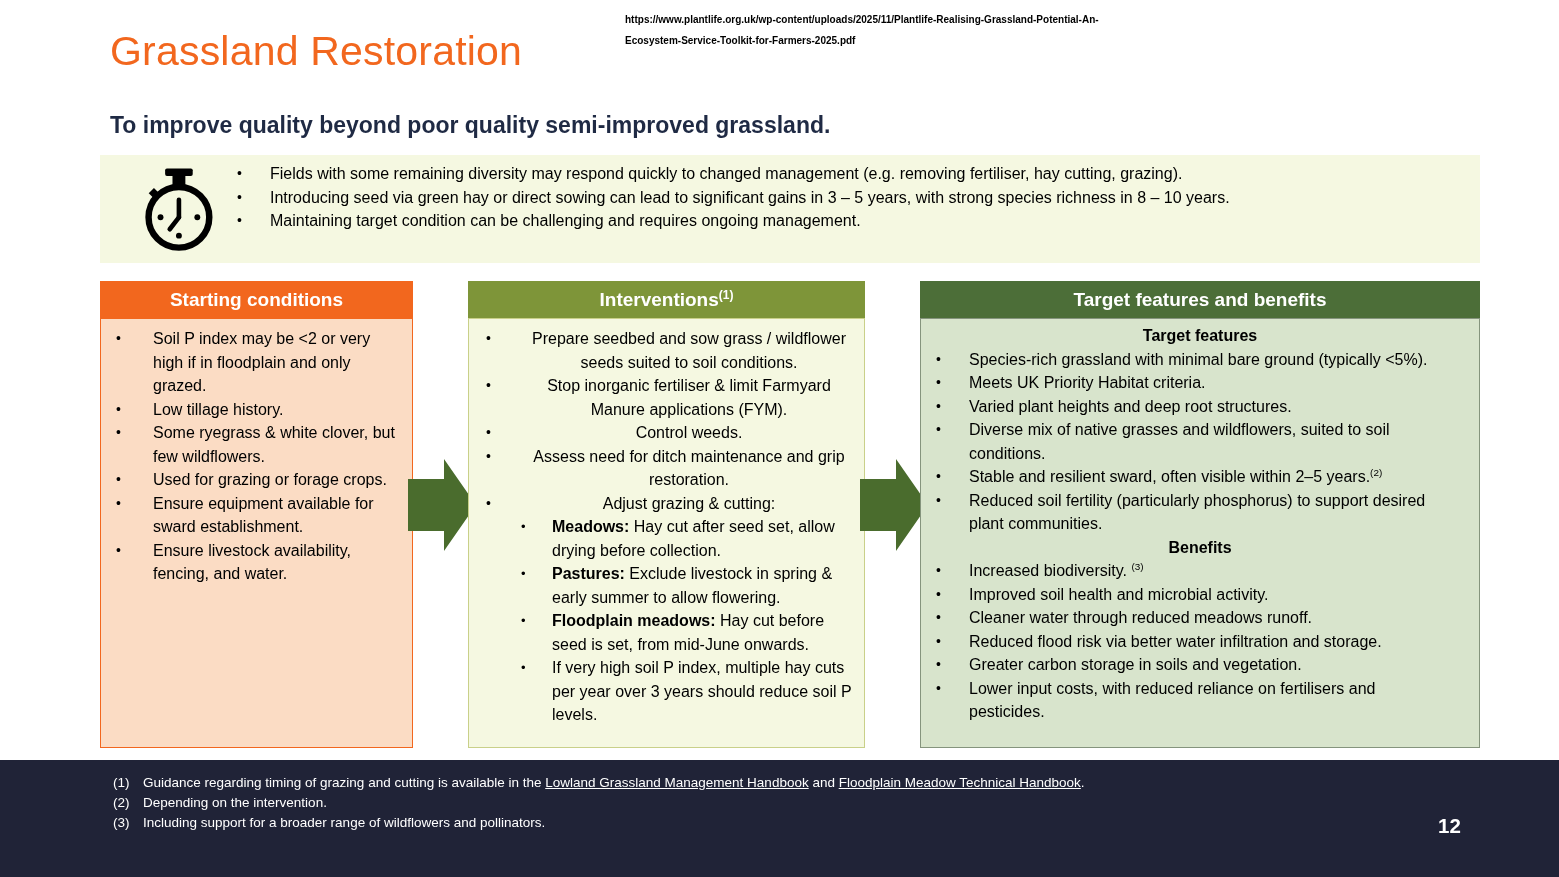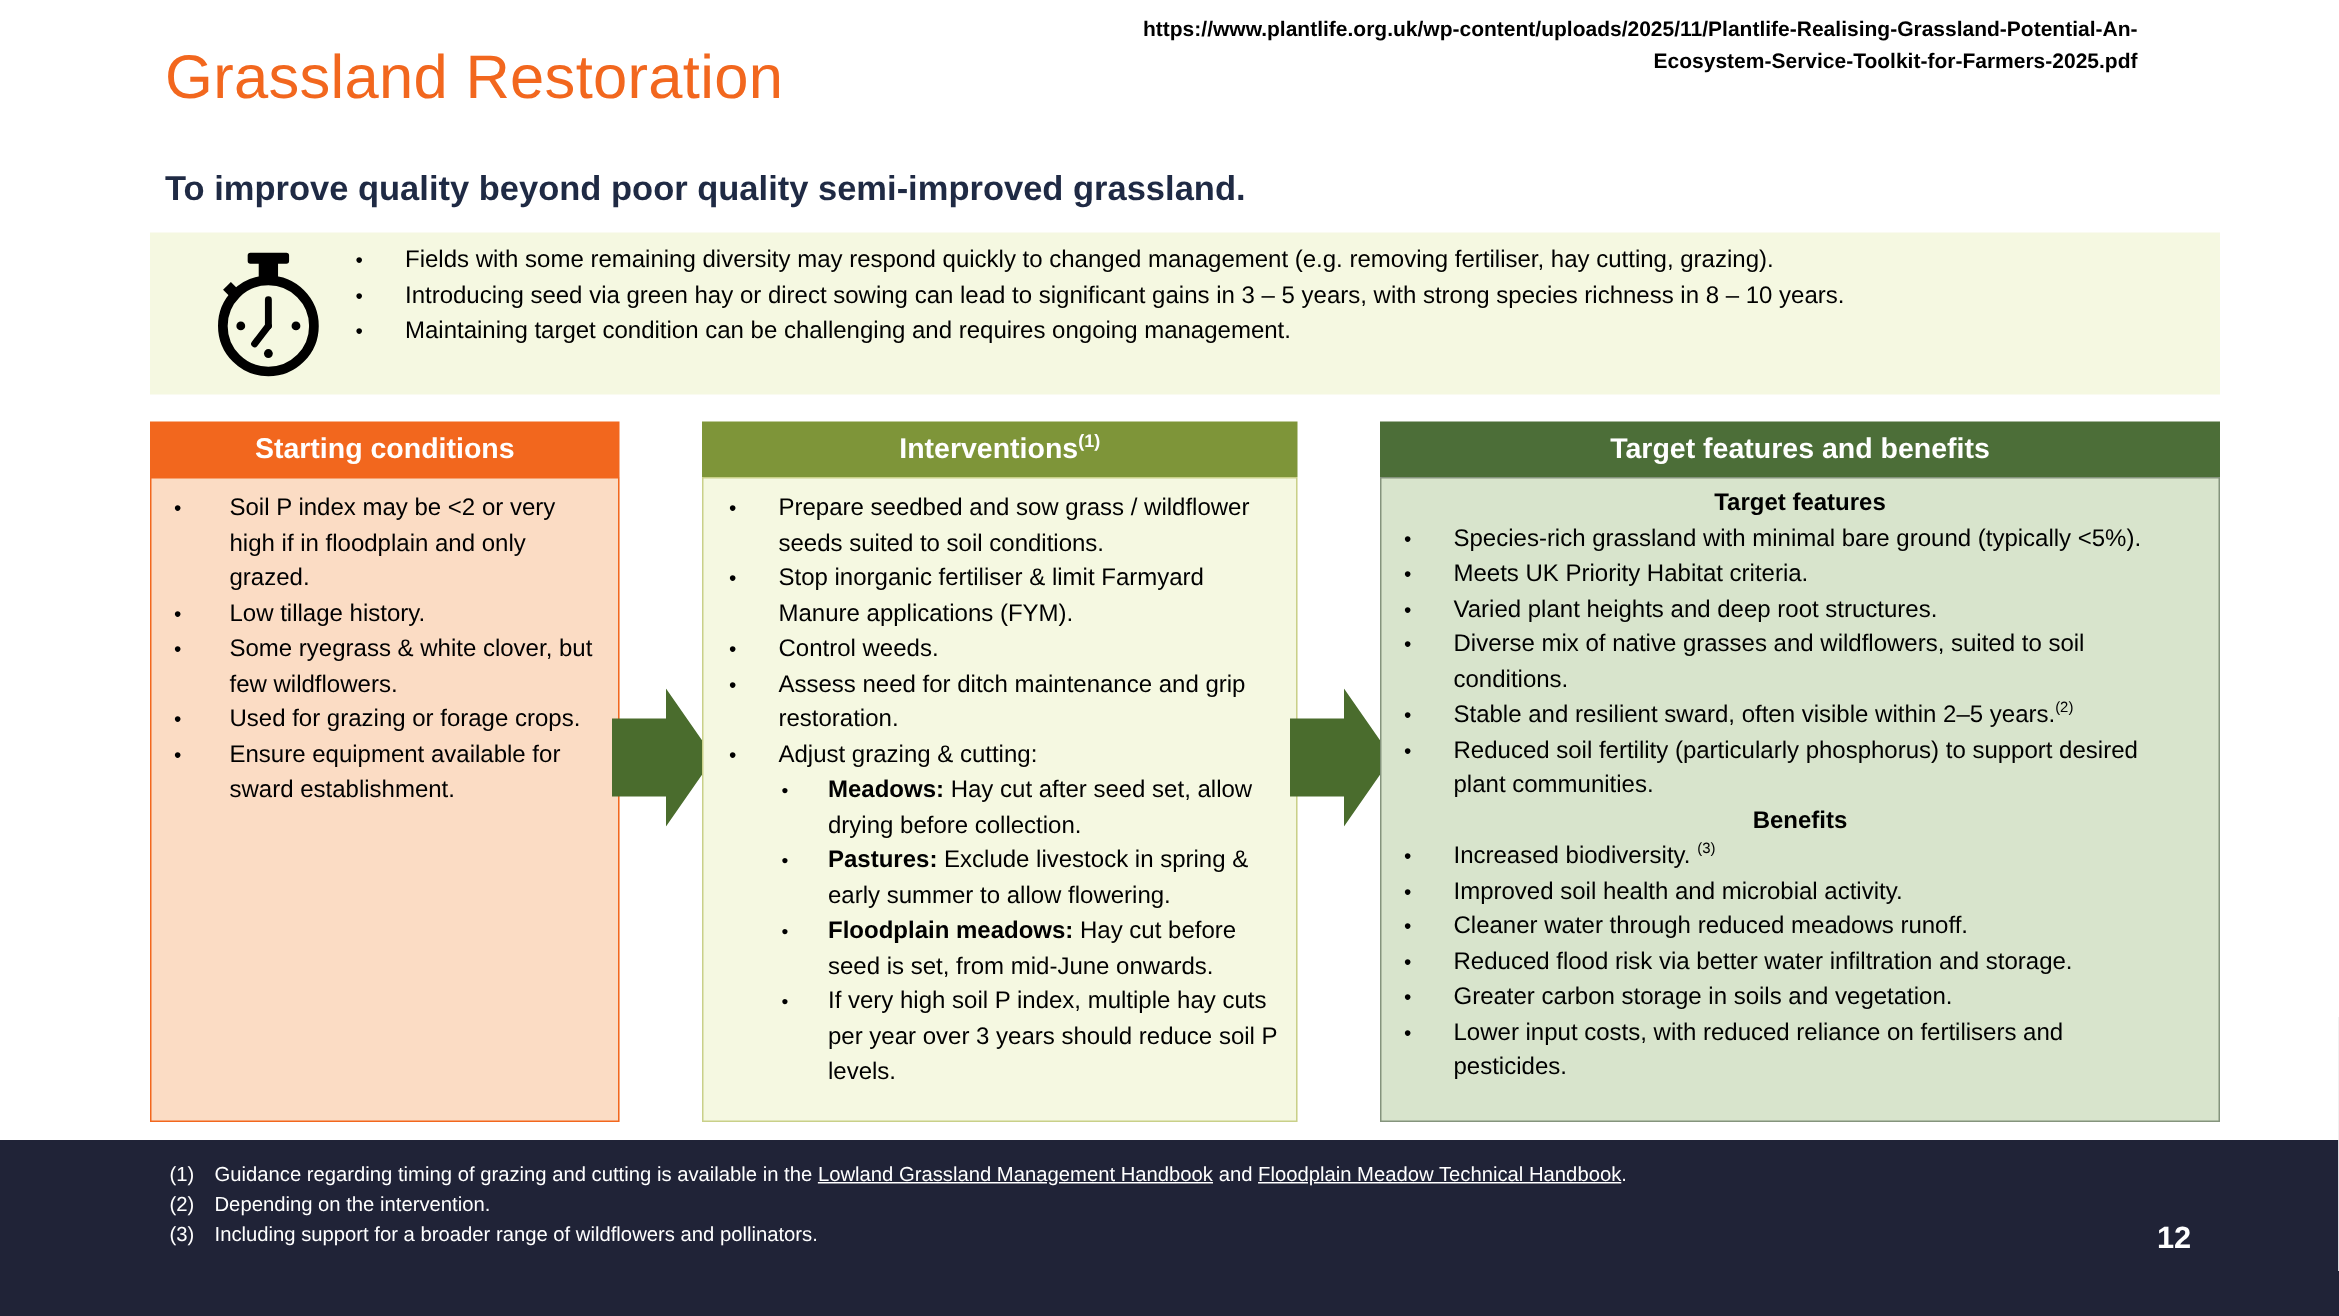--- a/index.html
+++ b/index.html
@@ -1,22 +1,22 @@
 <!DOCTYPE html>
 <html style="--orange: #F2671E; --peach: #FBDCC4; --olive: #7E9539; --cream: #F5F8E1; --green-dark: #4C6E38; --green-light: #D8E4CC; --navy: #202337; --text-navy: #1F2A44; --arrow: #4A6C2D;"><head>
 <meta charset="utf-8">
 <style>
   html,body{margin:0;padding:0;background:#e8e8e8;}
   .slide{
     position:relative; width:1559px; height:877px; background:#ffffff;
     font-family:"Liberation Sans",sans-serif; color:#111; overflow:hidden;
   }
   
-  .src-url{position:absolute; left:625px; top:9px; width:800px; text-align:right;
-    font-size:14px; font-weight:bold; line-height:21px; color:#000;}
+  .src-url{position:absolute; left:625px; top:9px; width:800px; text-align:left;
+    font-size:10px; font-weight:bold; line-height:21px; color:#000;}
   
   .title{position:absolute; left:110px; top:28px; margin:0; font-size:41px;
     font-weight:500; color:var(--orange,#F2671E); letter-spacing:.2px;}
   .subtitle{position:absolute; left:110px; top:112px; margin:0; font-size:23px;
     font-weight:bold; color:var(--text-navy,#1F2A44);}
   
   .timing-box{position:absolute; left:100px; top:155px; width:1380px; height:108px;
     background:var(--cream,#F5F8E1);}
   .stopwatch{position:absolute; left:32px; top:8px; width:92px; height:92px;}
   .timing-list{position:absolute; left:135px; top:7px; width:1230px; margin:0; padding:0;
@@ -35,21 +35,21 @@
   .head3{background:var(--green-dark,#4C6E38);}
   .colhead sup{font-size:12px;}
   .colbody{height:430px; box-sizing:border-box; margin:0; padding:8px 0 0 0;
     font-size:16px; line-height:23.5px; color:#000;}
   .body1{background:var(--peach,#FBDCC4); border:1px solid var(--orange,#F2671E);}
   .body2{background:var(--cream,#F5F8E1); border:1px solid #c9d089;}
   .body3{background:var(--green-light,#D8E4CC); border:1px solid #85947d; padding-top:5px;}
   .colbody ul{margin:0; padding:0; list-style:none;}
   .body1 li{position:relative; padding-left:52px; padding-right:8px;}
   .body1 li::before{content:"\2022"; position:absolute; left:15px; font-size:14px;}
-  .body2 li.lvl1{position:relative; padding-left:50px; padding-right:5px;}
+  .body2 li.lvl1{position:relative; padding-left:50px; padding-right:5px;text-align:center;}
   .body2 li.lvl1::before{content:"\2022"; position:absolute; left:17px; font-size:14px;}
   .body2 li.lvl2{position:relative; padding-left:83px; padding-right:5px;}
   .body2 li.lvl2::before{content:"\2022"; position:absolute; left:52px; font-size:13px;}
   .body3 li{position:relative; padding-left:48px; padding-right:30px;}
   .body3 li::before{content:"\2022"; position:absolute; left:15px; font-size:14px;}
   .subhead{text-align:center; font-weight:bold;}
   sup{font-size:62%; line-height:0;}
   
   .arrow{position:absolute; top:459px; width:70px; height:92px;}
   .arrow1{left:407px;} .arrow2{left:859px;}
@@ -96,20 +96,21 @@
 
   <section class="col col1">
     <header class="colhead head1">Starting conditions</header>
     <div class="colbody body1">
       <ul>
         <li>Soil P index may be &lt;2 or very high if in floodplain and only grazed.</li>
         <li>Low tillage history.</li>
         <li>Some ryegrass &amp; white clover, but few wildflowers.</li>
         <li>Used for grazing or forage crops.</li>
         <li>Ensure equipment available for sward establishment.</li>
+        <li>Ensure livestock availability, fencing, and water.</li>
       </ul>
     </div>
   </section>
 
   <svg class="arrow arrow1" viewBox="0 0 68 92">
     <polygon points="0,20 36,20 36,0 68,46 36,92 36,72 0,72" fill="#4A6C2D"></polygon>
   </svg>
 
   <section class="col col2">
     <header class="colhead head2"><span>Interventions</span><sup>(1)</sup></header>

